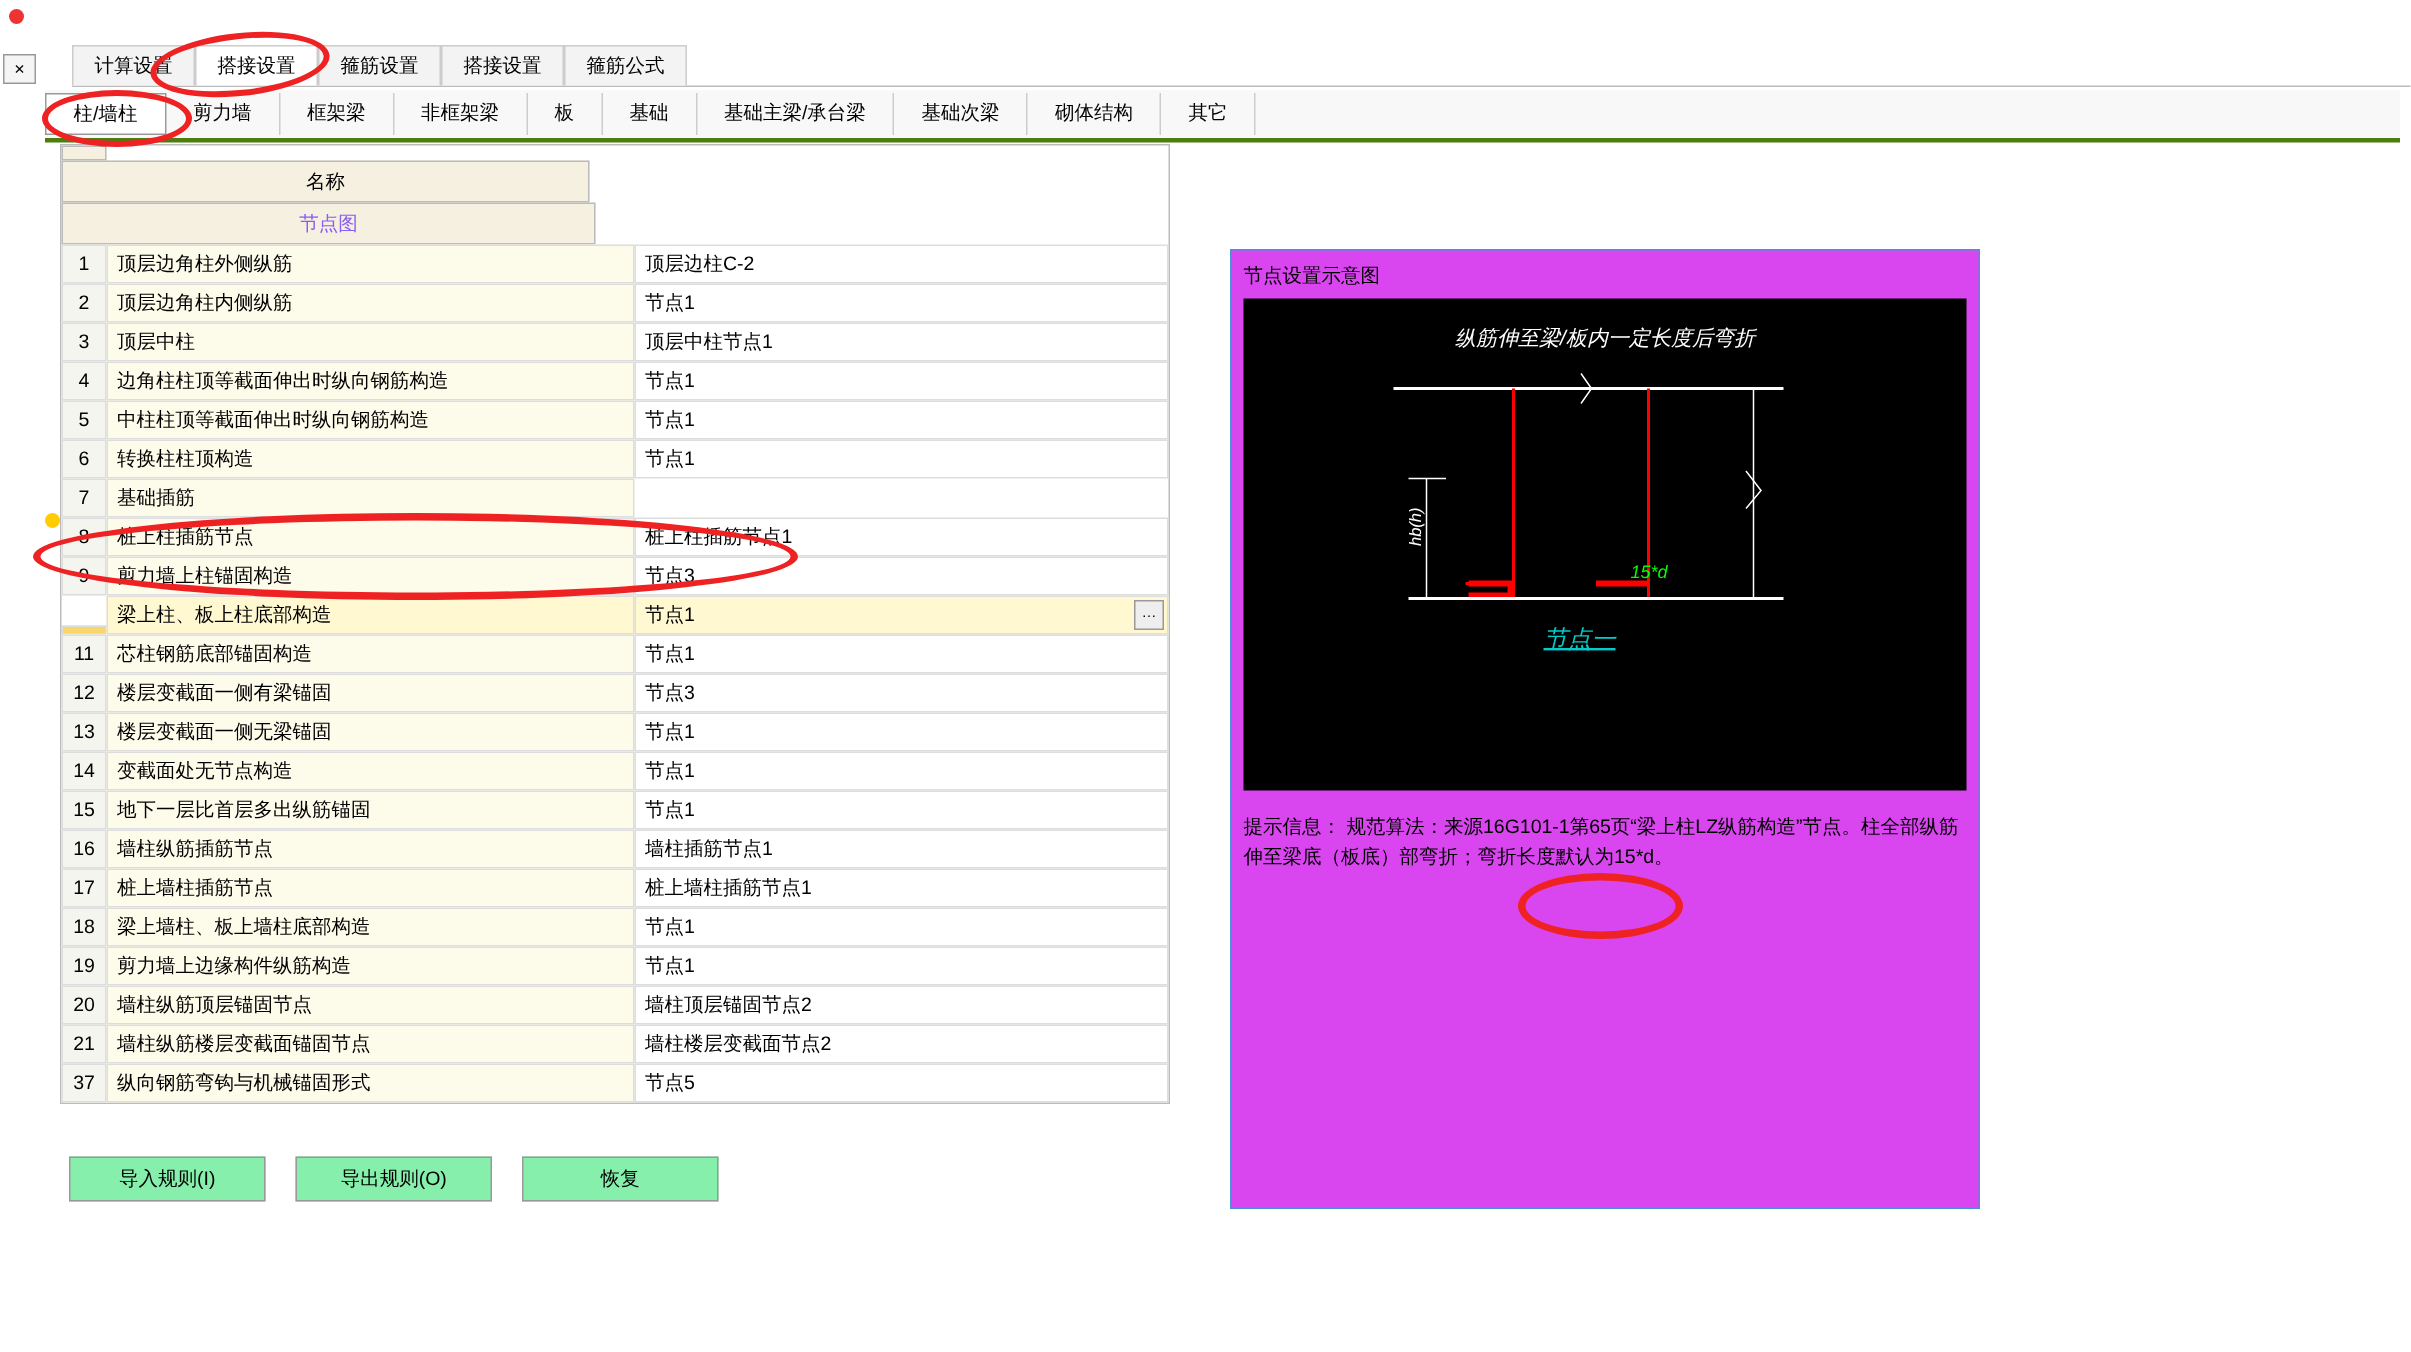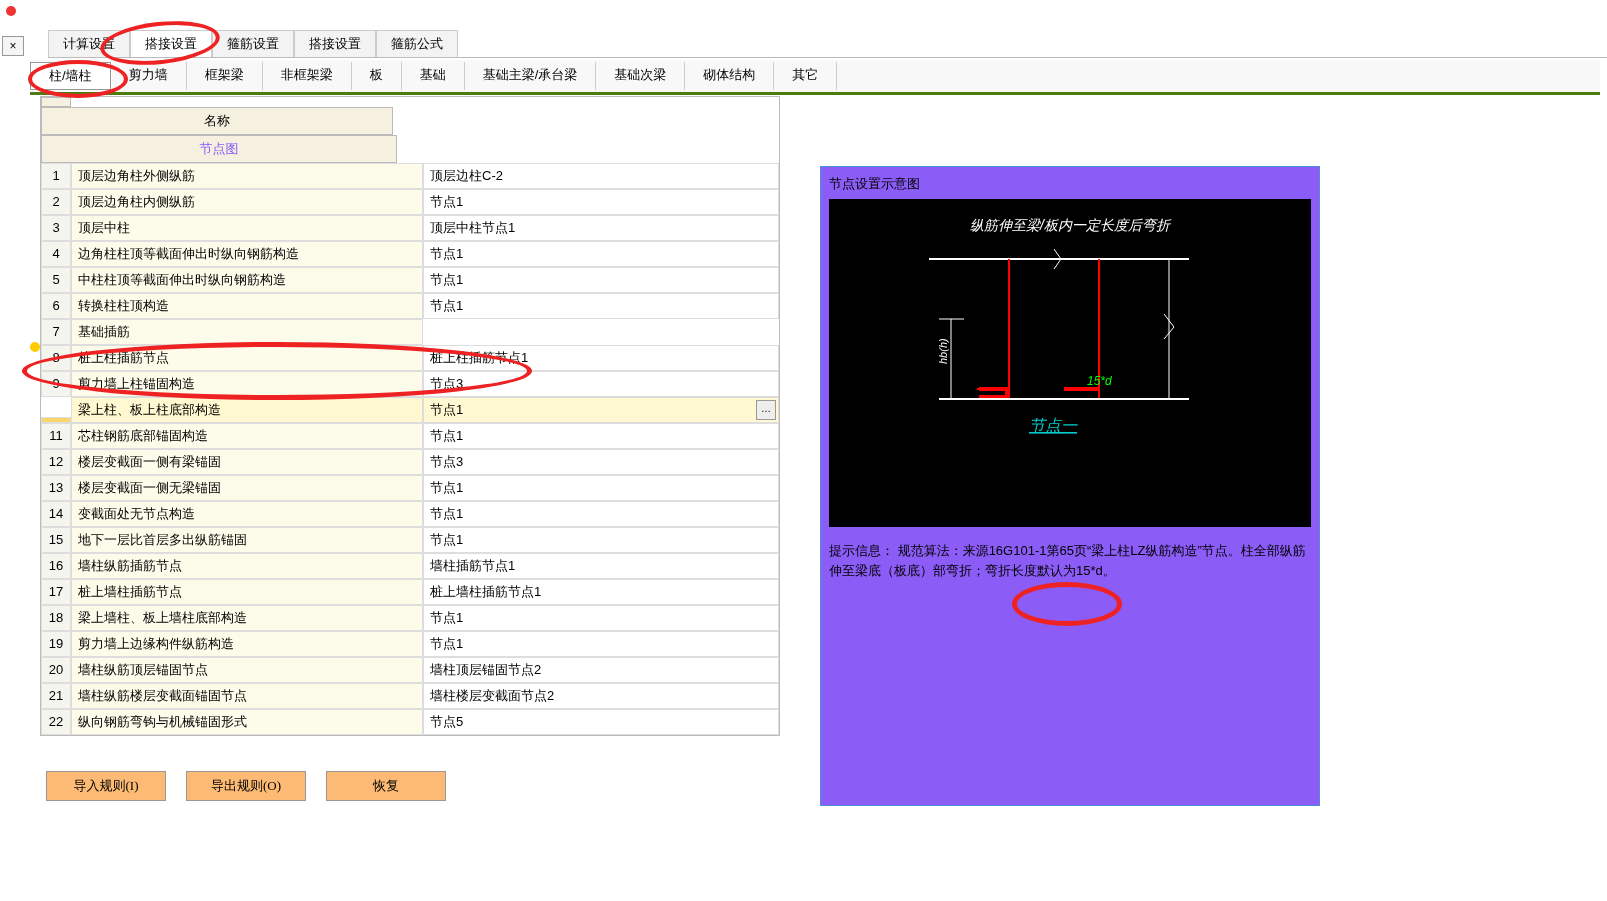--- a/index.html
+++ b/index.html
@@ -130,21 +130,21 @@
     border: 1px solid #999;
     background: #eee;
     text-align: center;
     line-height: 16px;
     font-size: 10px;
   }
   .right-panel {
     margin-left: 40px;
     width: 500px;
     border: 1px solid #4a90d9;
-    background: #8b5cf6;
+    background: #d946ef;
     padding: 8px;
     min-height: 414px;
     position: relative;
     top: 70px;
   }
   .panel-title {
     padding-bottom: 6px;
     font-size: 13px;
   }
   .diagram {
@@ -166,26 +166,26 @@
     font-size: 13px;
     line-height: 1.5;
   }
   .btns {
     position: absolute;
     bottom: 100px; left: 46px;
     display: flex;
     gap: 20px;
   }
   .win-btn {
-    width: 120px;
+    width: 131px;
     height: 30px;
     border: 1px solid #999;
-    background: #fdba74;
+    background: #86efac;
     cursor: pointer;
-    font-family: Liberation Serif, serif;
+    font-family: Liberation Sans, sans-serif;
     font-size: 13px;
   }
   
   .red-oval {
     position: absolute;
     border: 4px solid #e22;
     border-radius: 50%;
     pointer-events: none;
     z-index: 50;
   }
@@ -334,21 +334,21 @@
           <div class="cell-num">20</div>
           <div class="cell-name">墙柱纵筋顶层锚固节点</div>
           <div class="cell-node">墙柱顶层锚固节点2</div>
         </div>
         <div class="grid-row">
           <div class="cell-num">21</div>
           <div class="cell-name">墙柱纵筋楼层变截面锚固节点</div>
           <div class="cell-node">墙柱楼层变截面节点2</div>
         </div>
         <div class="grid-row">
-          <div class="cell-num">22</div>
+          <div class="cell-num">37</div>
           <div class="cell-name">纵向钢筋弯钩与机械锚固形式</div>
           <div class="cell-node">节点5</div>
         </div>
       </div>
   </div>
 
   <div class="right-panel">
     <div class="panel-title">节点设置示意图</div>
     <div class="diagram">
       <div class="dia-title">纵筋伸至梁/板内一定长度后弯折</div>

